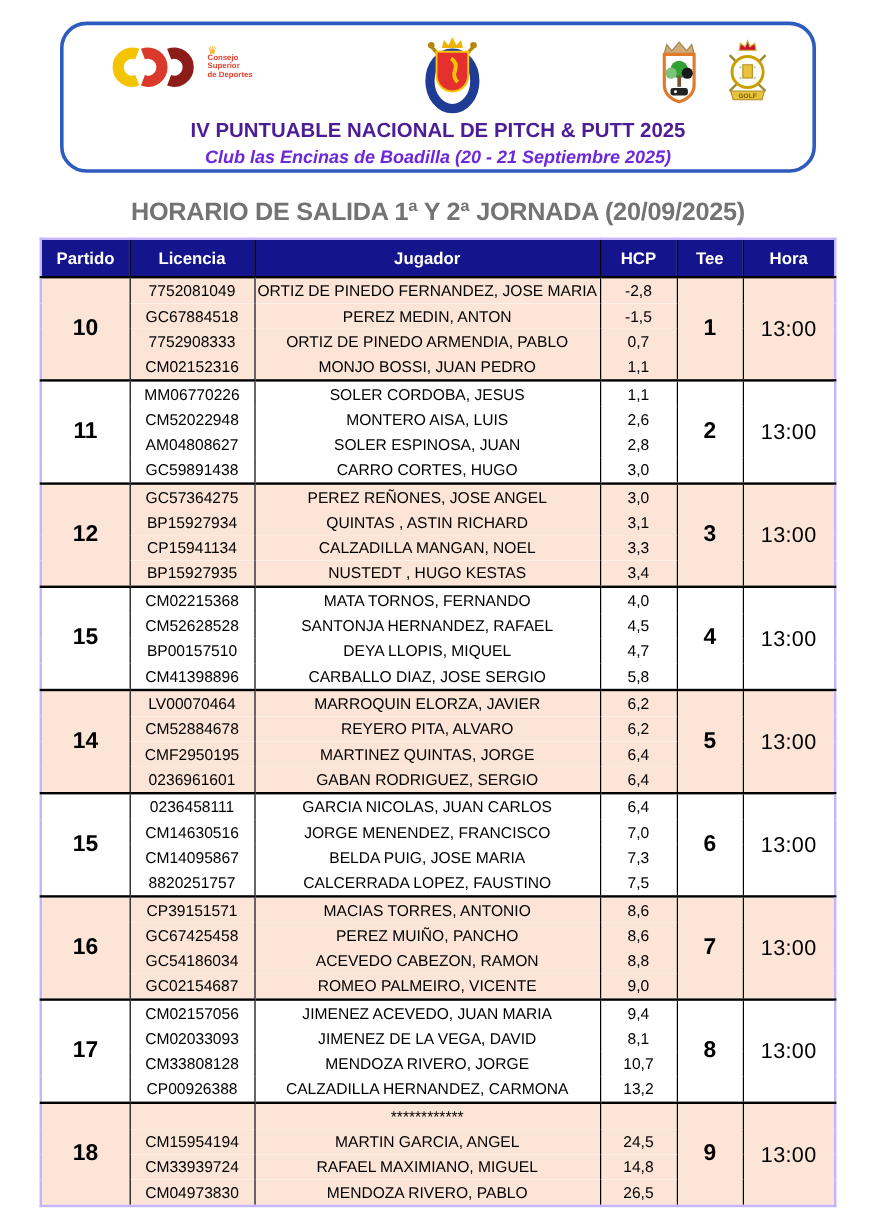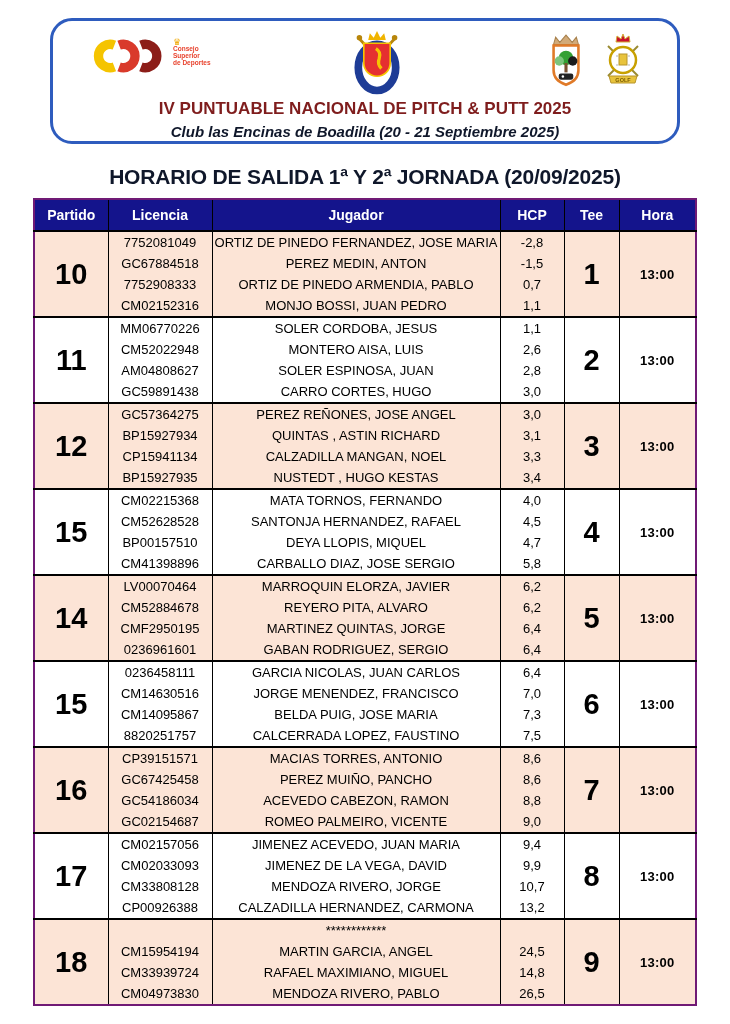--- a/index.html
+++ b/index.html
@@ -16,51 +16,51 @@
   .logos-row{
     display:flex;justify-content:space-between;align-items:flex-start;
     padding:9px 30px 0 38px;height:68px;
   }
   .csd{display:flex;align-items:flex-start;gap:4px;margin-top:6px;}
   .csd-text{display:flex;flex-direction:column;line-height:1.05;margin-top:2px;}
   .csd-crown{color:#f0a800;font-size:9px;line-height:8px;}
   .csd-line{color:#e8432e;font-weight:bold;font-size:6.5px;}
   .right-logos{display:flex;gap:10px;margin-top:2px;}
   .banner-title{
-    text-align:center;color:#7f1d1d;font-weight:bold;font-size:17px;
+    text-align:center;color:#4c1d95;font-weight:bold;font-size:17px;
     margin-top:1px;letter-spacing:0px;
   }
   .banner-subtitle{
-    text-align:center;color:#0f172a;font-weight:bold;font-style:italic;
+    text-align:center;color:#6d28d9;font-weight:bold;font-style:italic;
     font-size:15px;margin-top:4px;
   }
   .page-title{
-    text-align:center;color:#0f172a;font-weight:bold;font-size:21px;
+    text-align:center;color:#737373;font-weight:bold;font-size:21px;
     margin:21px 0 9px 0;letter-spacing:-0.2px;
   }
   table.tee-table{
     border-collapse:collapse;margin:0 auto;width:662px;table-layout:fixed;
-    border:2px solid #701a75;
+    border:2px solid #c4b5fd;
     padding-left:13px;
   }
   .tee-table thead th{
     background:#14148c;color:#fff;font-weight:bold;font-size:14px;
     height:30px;border:1px solid #000;padding:0;
   }
   .tee-table td{
     border-left:1px solid #000;border-right:1px solid #000;
     border-top:0;border-bottom:0;
     font-size:13px;text-align:center;height:21px;padding:0 2px;
     overflow:hidden;white-space:nowrap;
   }
   .tee-table tr.group-start td{border-top:2px solid #000;}
   .tee-table td.partido,.tee-table td.tee{
-    font-size:29px;font-weight:bold;
-  }
-  .tee-table td.hora{font-size:13px;font-weight:bold;letter-spacing:0.3px;}
+    font-size:19px;font-weight:bold;
+  }
+  .tee-table td.hora{font-size:18px;font-weight:normal;letter-spacing:0.3px;}
   .tee-table tr.shaded td{background:#fce4d6;}
 </style>
 </head>
 <body>
 
 <div>
 
   <div class="banner">
     <div class="logos-row">
 
@@ -315,21 +315,21 @@
           <td class="partido" rowspan="4">17</td>
           <td class="licencia">CM02157056</td>
           <td class="jugador">JIMENEZ ACEVEDO, JUAN MARIA</td>
           <td class="hcp">9,4</td>
           <td class="tee" rowspan="4">8</td>
           <td class="hora" rowspan="4">13:00</td>
         </tr>
         <tr>
           <td class="licencia">CM02033093</td>
           <td class="jugador">JIMENEZ DE LA VEGA, DAVID</td>
-          <td class="hcp">9,9</td>
+          <td class="hcp">8,1</td>
         </tr>
         <tr>
           <td class="licencia">CM33808128</td>
           <td class="jugador">MENDOZA RIVERO, JORGE</td>
           <td class="hcp">10,7</td>
         </tr>
         <tr>
           <td class="licencia">CP00926388</td>
           <td class="jugador">CALZADILLA HERNANDEZ, CARMONA</td>
           <td class="hcp">13,2</td>

